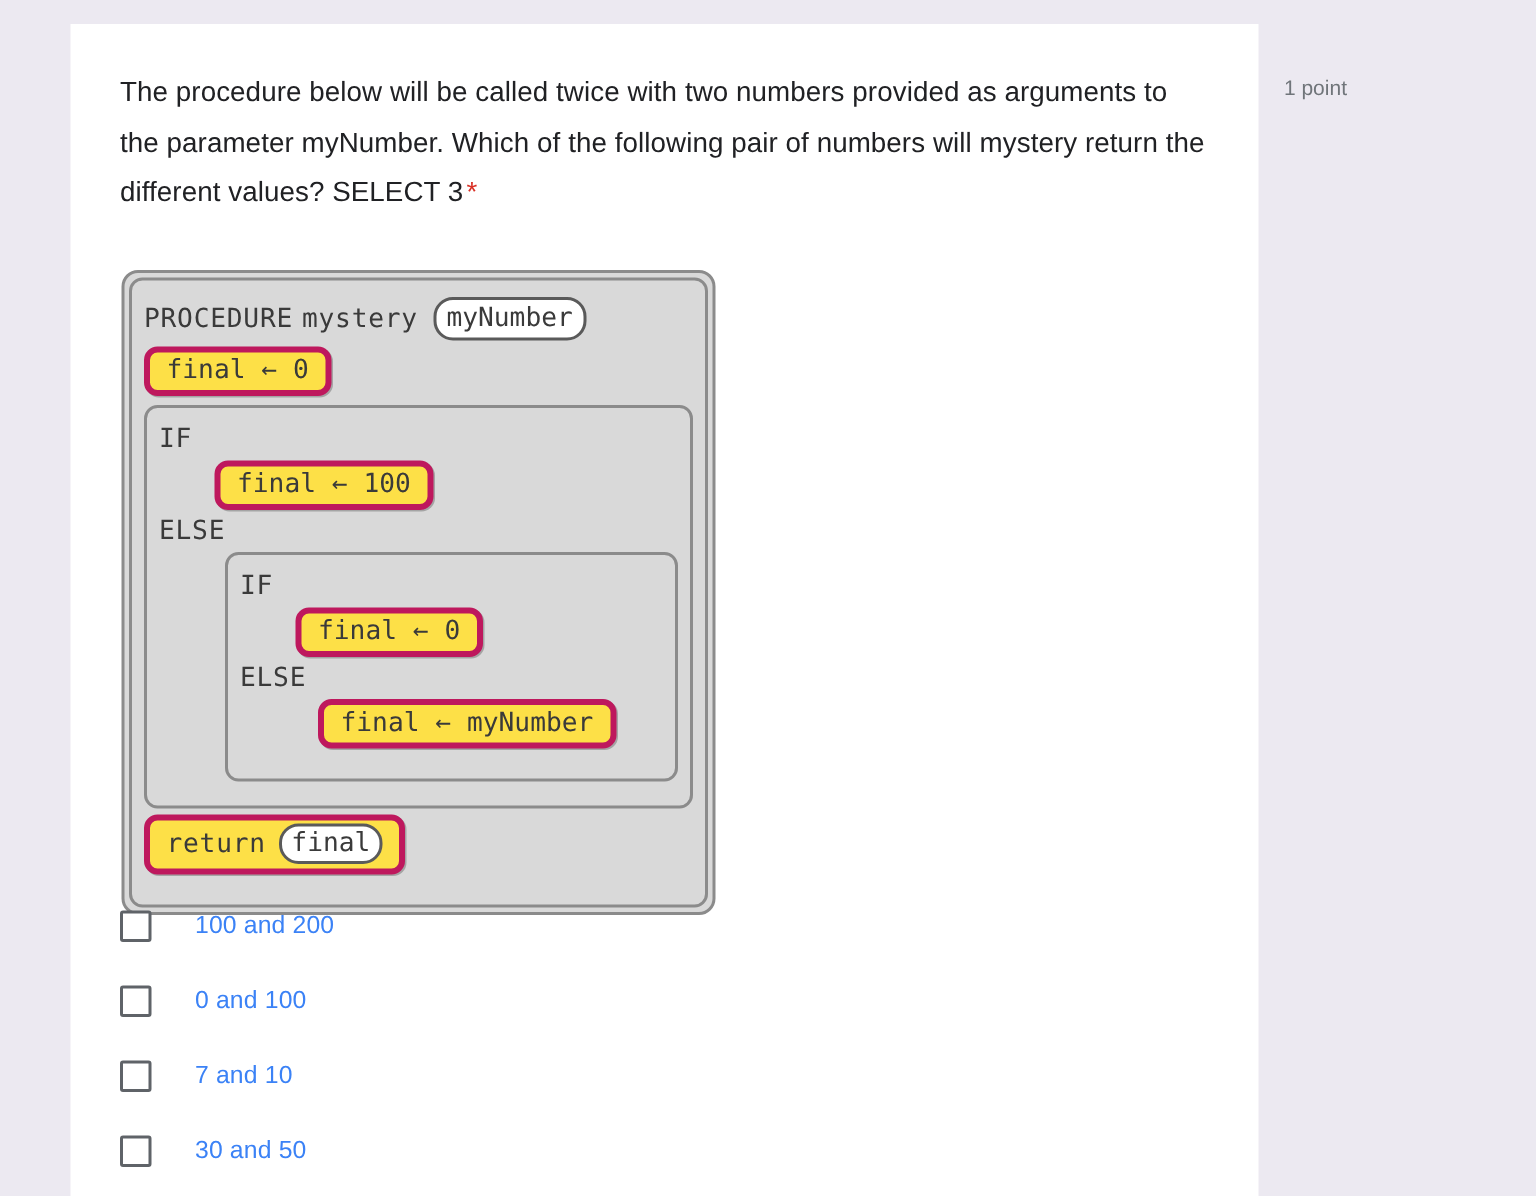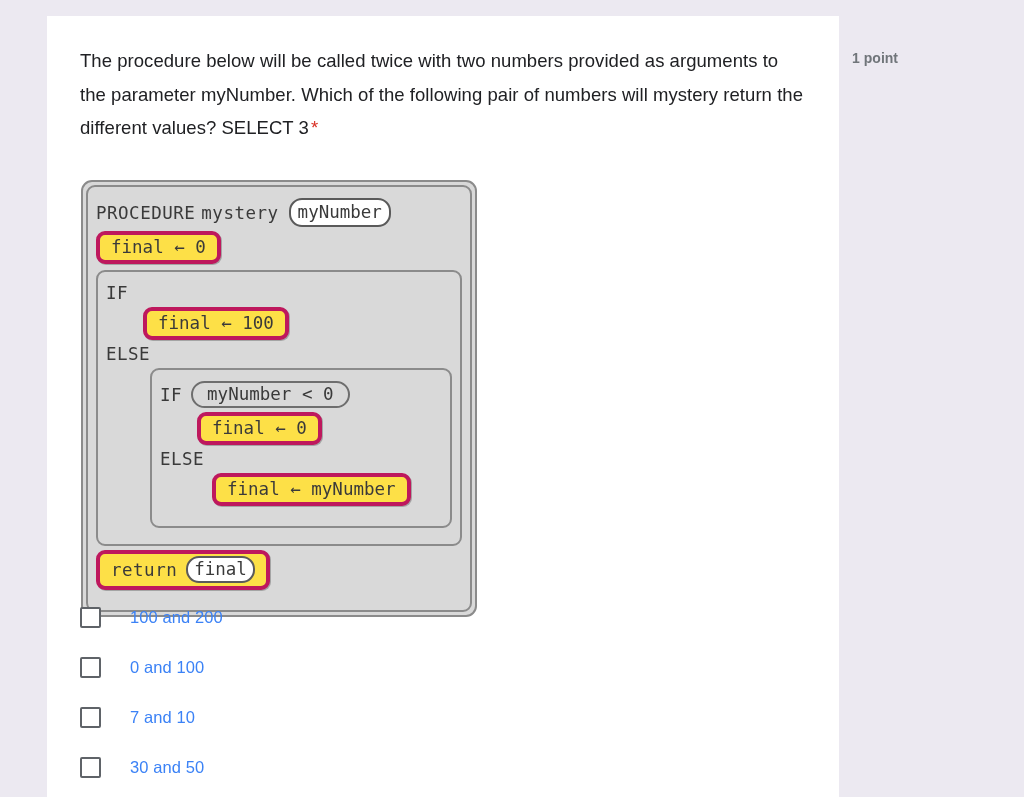--- a/index.html
+++ b/index.html
@@ -49,21 +49,21 @@
     color: #d93025;
     font-size: 18.5px;
     margin-left: 2px;
   }
   #points-label {
     font-size: 14px;
     color: #70757a;
     white-space: nowrap;
     padding-top: 6px;
     padding-right: 12px;
-    font-weight: 700;
+    font-weight: 400;
   }
 
   
   #pseudocode {
     position: absolute;
     left: 34px;
     top: 164px;
     width: 396px;
     font-family: "DejaVu Sans Mono", "Liberation Mono", monospace;
     font-size: 17.5px;
@@ -210,21 +210,20 @@
           </div>
 
           <div class="code-line">
             <span class="kw">ELSE</span>
           </div>
 
           <div class="shell shell-inner nest">
 
             <div class="code-line">
               <span class="kw">IF</span>
-              <span class="cond">myNumber &lt; 0</span>
             </div>
 
             <div class="code-line indent-1">
               <span class="stmt">final ← 0</span>
             </div>
 
             <div class="code-line">
               <span class="kw">ELSE</span>
             </div>
 

